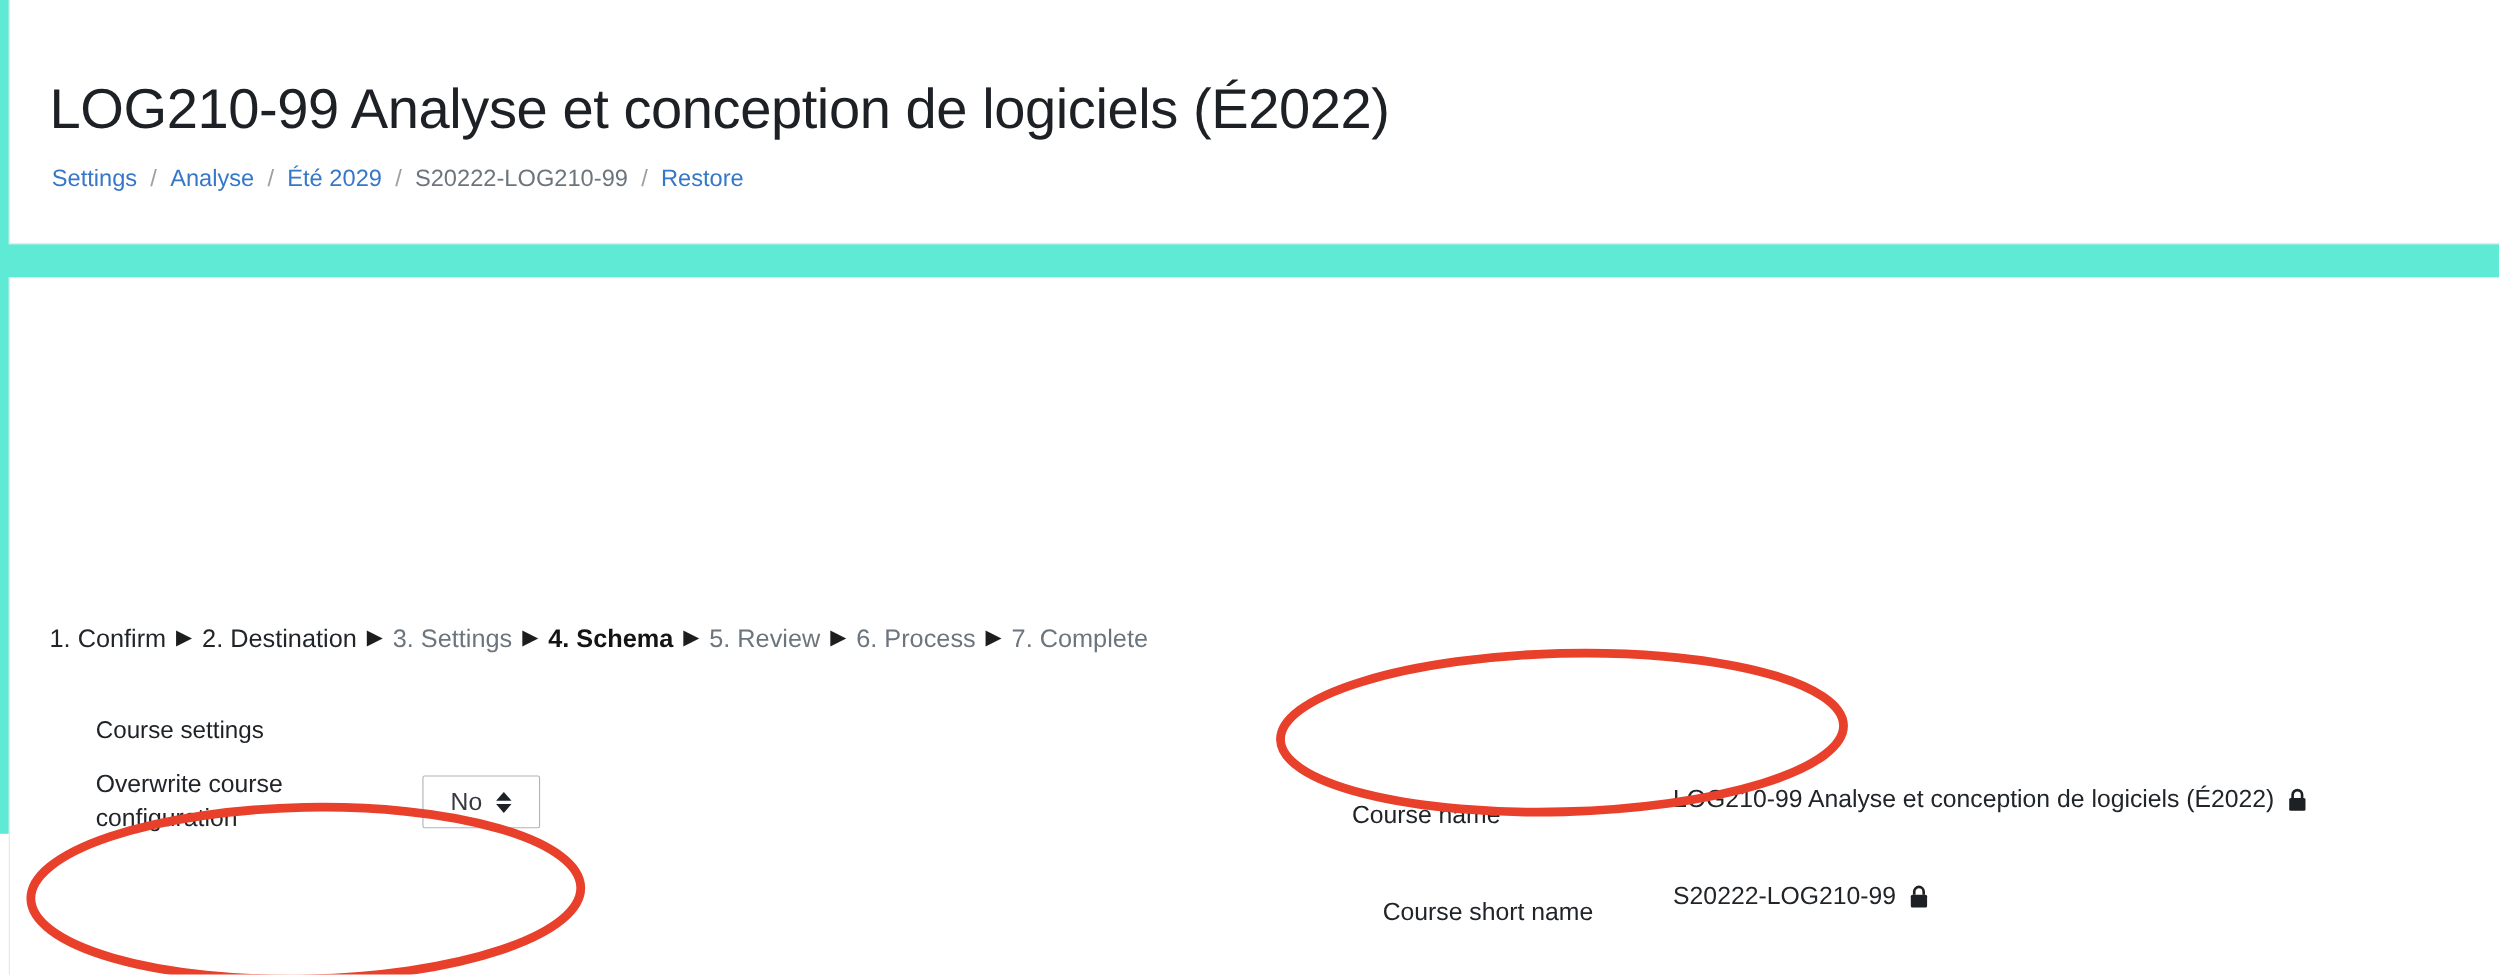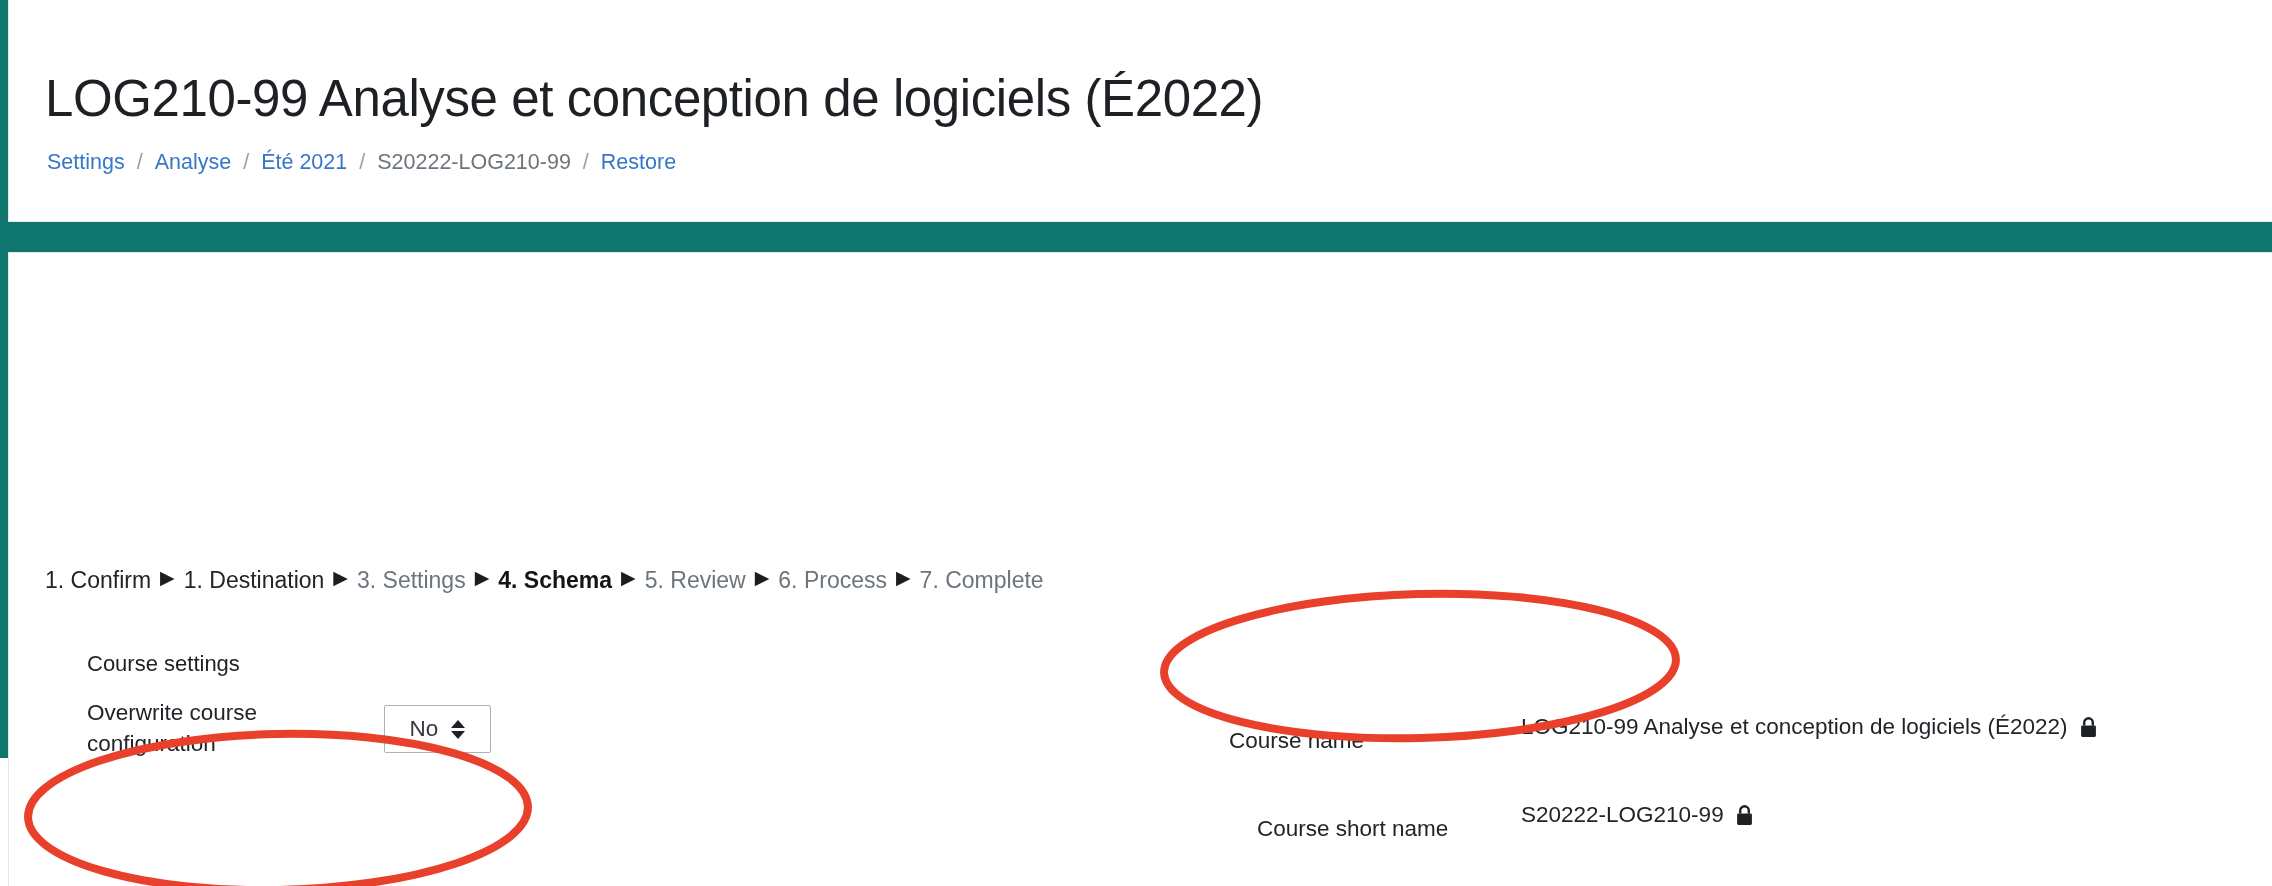--- a/index.html
+++ b/index.html
@@ -9,21 +9,21 @@
     background: #ffffff;
     width: 2272px; height: 886px;
     overflow: hidden;
   }
   body {
     font-family: "Liberation Sans", "DejaVu Sans", sans-serif;
     color: #212529;
     -webkit-font-smoothing: antialiased;
   }
 
-  .page { position: relative; width: 2272px; height: 758px; background:#0f766e;text-decoration:underline; }
+  .page { position: relative; width: 2272px; height: 758px; background:#5eead4;text-decoration:underline; }
 
   
   .card {
     position: absolute;
     left: 8px;
     right: -2px;
     background: #ffffff;
     border: 1px solid #e4e6e8;
     border-right: none;
   }
@@ -59,21 +59,21 @@
 
   
   .steps {
     position: absolute;
     left: 36px;
     top: 316px;
     font-size: 23px;
     line-height: 1;
     white-space: nowrap;
     display: flex;
-    align-items: flex-start;
+    align-items: center;
   }
   .step { color: #6c757d; }
   .step.done { color: #212529; }
   .step.current { color: #121416; font-weight: 700; }
   .step-arrow {
     color: #1b1d1f;
     margin: 0 9px;
     font-size: 19px;
     line-height: 1;
     position: relative;
@@ -173,34 +173,34 @@
 <div class="page">
 
   <div class="card" id="header-card">
     <h1 class="page-title">LOG210-99 Analyse et conception de logiciels (É2022)</h1>
 
     <nav class="breadcrumb">
       <a class="crumb-link" href="#">Settings</a>
       <span class="crumb-sep">/</span>
       <a class="crumb-link" href="#">Analyse</a>
       <span class="crumb-sep">/</span>
-      <a class="crumb-link" href="#">Été 2021</a>
+      <a class="crumb-link" href="#">Été 2029</a>
       <span class="crumb-sep">/</span>
       <span class="crumb-current">S20222-LOG210-99</span>
       <span class="crumb-sep">/</span>
       <a class="crumb-link" href="#">Restore</a>
     </nav>
   </div>
 
   <div class="card" id="body-card">
 
     <div class="steps">
       <span class="step done">1. Confirm</span>
       <span class="step-arrow">▶</span>
-      <span class="step done">1. Destination</span>
+      <span class="step done">2. Destination</span>
       <span class="step-arrow">▶</span>
       <span class="step">3. Settings</span>
       <span class="step-arrow">▶</span>
       <span class="step current">4. Schema</span>
       <span class="step-arrow">▶</span>
       <span class="step">5. Review</span>
       <span class="step-arrow">▶</span>
       <span class="step">6. Process</span>
       <span class="step-arrow">▶</span>
       <span class="step">7. Complete</span>

